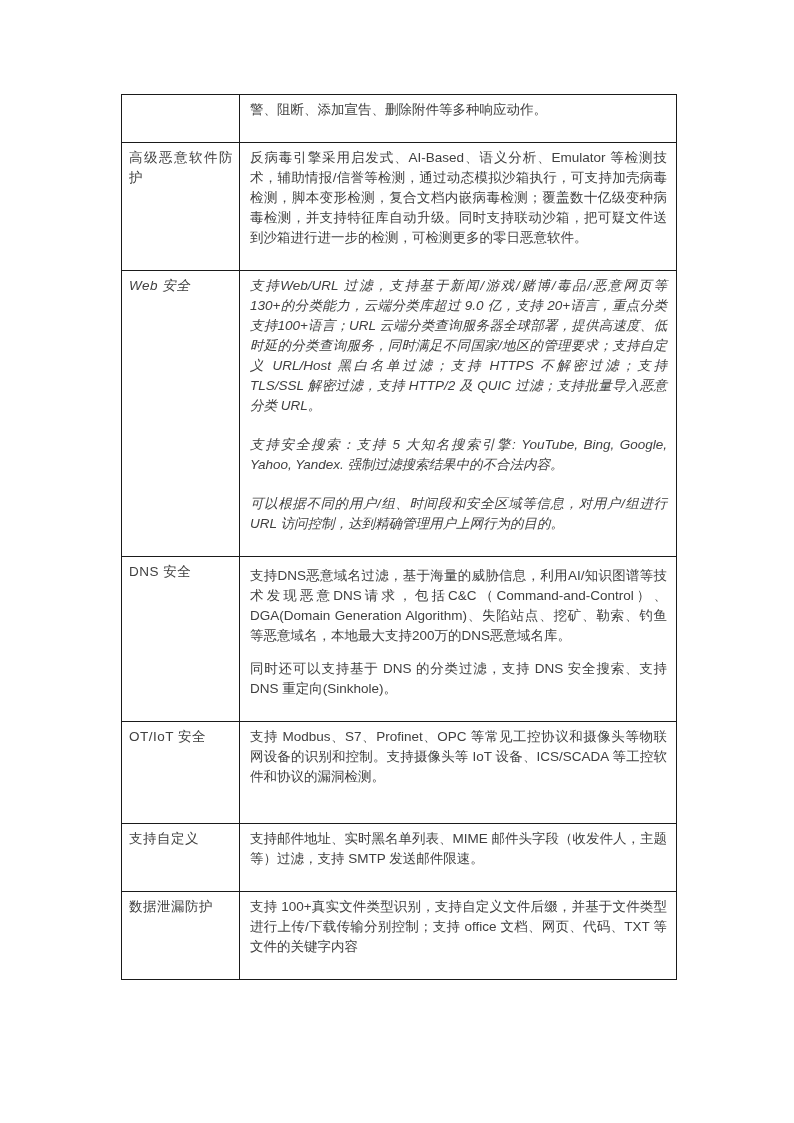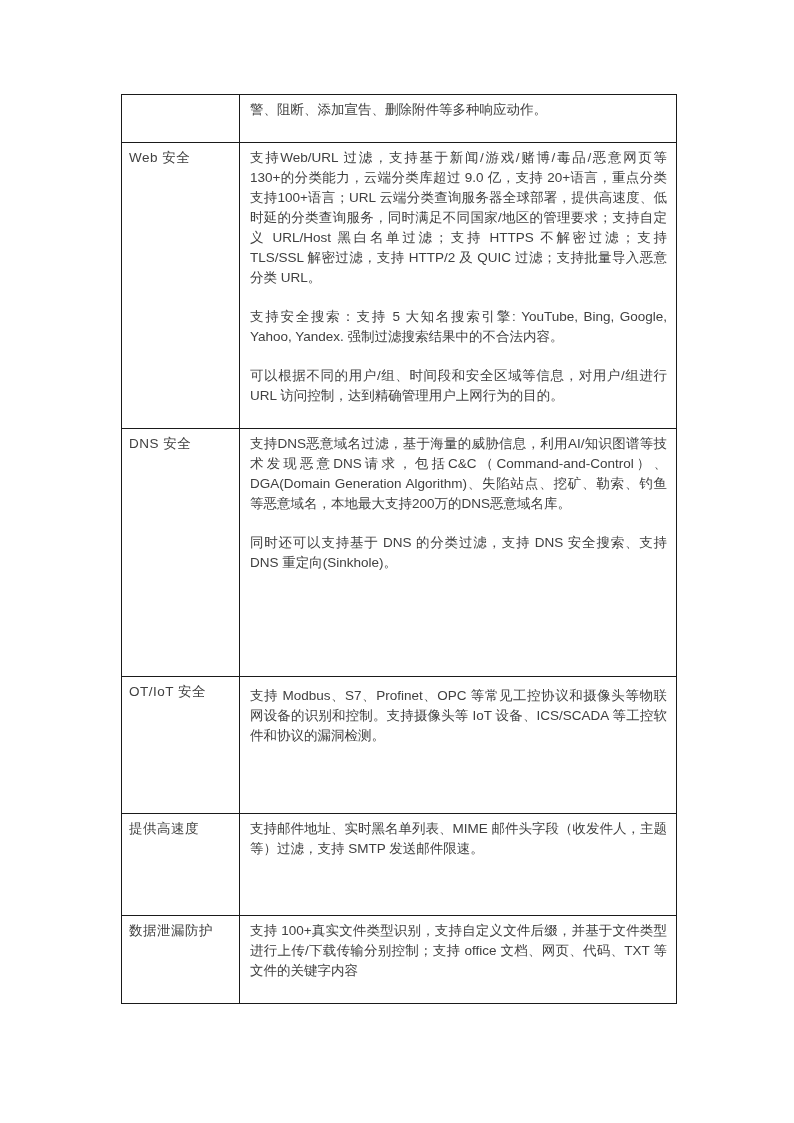--- a/index.html
+++ b/index.html
@@ -35,41 +35,47 @@
   }
   td.desc {
     padding: 5px 9px 22px 10px;
     text-align: justify;
   }
   td.desc p { margin: 0; }
   td.desc p + p { margin-top: 19px; }
   
   tr:nth-child(1)  { height: 29px; }
   tr:nth-child(2)  { height: 102px; }
-  tr:nth-child(3)  { height: 248px; }
+  tr:nth-child(3)  { height: 248px; font-style: italic; }
   tr:nth-child(4)  { height: 137px; margin-left: 20px; }
   tr:nth-child(4) td.desc { padding-top: 9px; }
   tr:nth-child(4) td.desc p + p { margin-top: 13px; }
   tr:nth-child(5)  { height: 102px; }
   tr:nth-child(6)  { height: 61px; }
   tr:nth-child(7)  { height: 62px; }
   tr:nth-child(8)  { height: 78px; }
   tr:nth-child(9)  { height: 47px; }
   tr:nth-child(10) { height: 41px; }
 </style>
 </head>
 <body>
 
 <div class="page">
   <table class="features-table">
     <tbody>
       <tr>
         <td class="term"></td>
         <td class="desc">
           <p>警、阻断、添加宣告、删除附件等多种响应动作。</p>
+        </td>
+      </tr>
+      <tr>
+        <td class="term">高级恶意软件防护</td>
+        <td class="desc">
+          <p>反病毒引擎采用启发式、AI-Based、语义分析、Emulator 等检测技术，辅助情报/信誉等检测，通过动态模拟沙箱执行，可支持加壳病毒检测，脚本变形检测，复合文档内嵌病毒检测；覆盖数十亿级变种病毒检测，并支持特征库自动升级。同时支持联动沙箱，把可疑文件送到沙箱进行进一步的检测，可检测更多的零日恶意软件。</p>
         </td>
       </tr>
       <tr>
         <td class="term">Web 安全</td>
         <td class="desc">
           <p>支持Web/URL 过滤，支持基于新闻/游戏/赌博/毒品/恶意网页等130+的分类能力，云端分类库超过 9.0 亿，支持 20+语言，重点分类支持100+语言；URL 云端分类查询服务器全球部署，提供高速度、低时延的分类查询服务，同时满足不同国家/地区的管理要求；支持自定义 URL/Host 黑白名单过滤；支持 HTTPS 不解密过滤；支持 TLS/SSL 解密过滤，支持 HTTP/2 及 QUIC 过滤；支持批量导入恶意分类 URL。</p>
           <p>支持安全搜索：支持 5 大知名搜索引擎: YouTube, Bing, Google, Yahoo, Yandex. 强制过滤搜索结果中的不合法内容。</p>
           <p>可以根据不同的用户/组、时间段和安全区域等信息，对用户/组进行 URL 访问控制，达到精确管理用户上网行为的目的。</p>
         </td>
       </tr>
@@ -80,21 +86,21 @@
           <p>同时还可以支持基于 DNS 的分类过滤，支持 DNS 安全搜索、支持 DNS 重定向(Sinkhole)。</p>
         </td>
       </tr>
       <tr>
         <td class="term">OT/IoT 安全</td>
         <td class="desc">
           <p>支持 Modbus、S7、Profinet、OPC 等常见工控协议和摄像头等物联网设备的识别和控制。支持摄像头等 IoT 设备、ICS/SCADA 等工控软件和协议的漏洞检测。</p>
         </td>
       </tr>
       <tr>
-        <td class="term">提供高速度</td>
+        <td class="term">支持自定义</td>
         <td class="desc">
           <p>支持邮件地址、实时黑名单列表、MIME 邮件头字段（收发件人，主题等）过滤，支持 SMTP 发送邮件限速。</p>
         </td>
       </tr>
       <tr>
         <td class="term">数据泄漏防护</td>
         <td class="desc">
           <p>支持 100+真实文件类型识别，支持自定义文件后缀，并基于文件类型进行上传/下载传输分别控制；支持 office 文档、网页、代码、TXT 等文件的关键字内容</p>
         </td>
       </tr>

